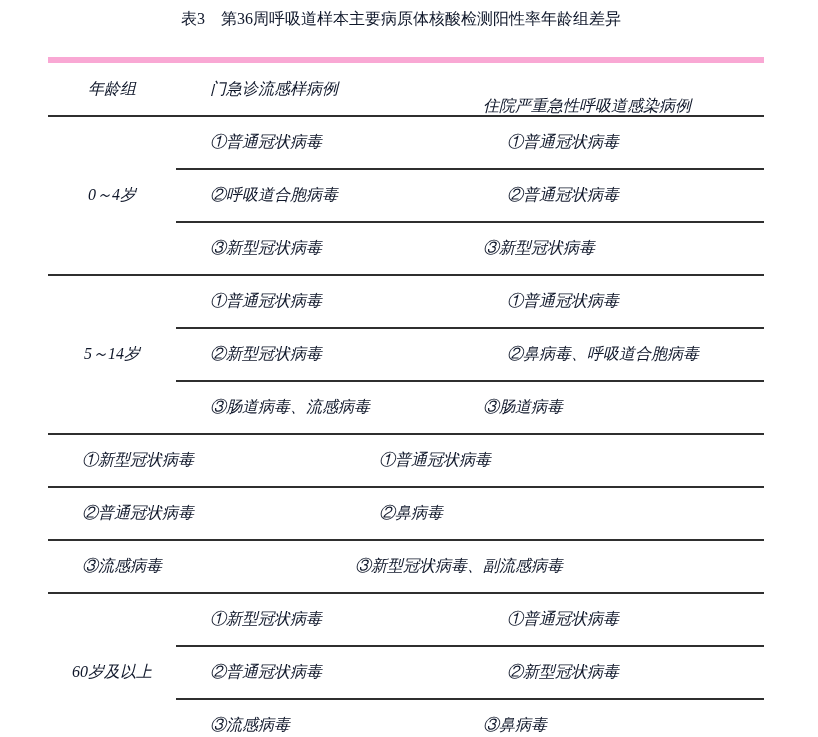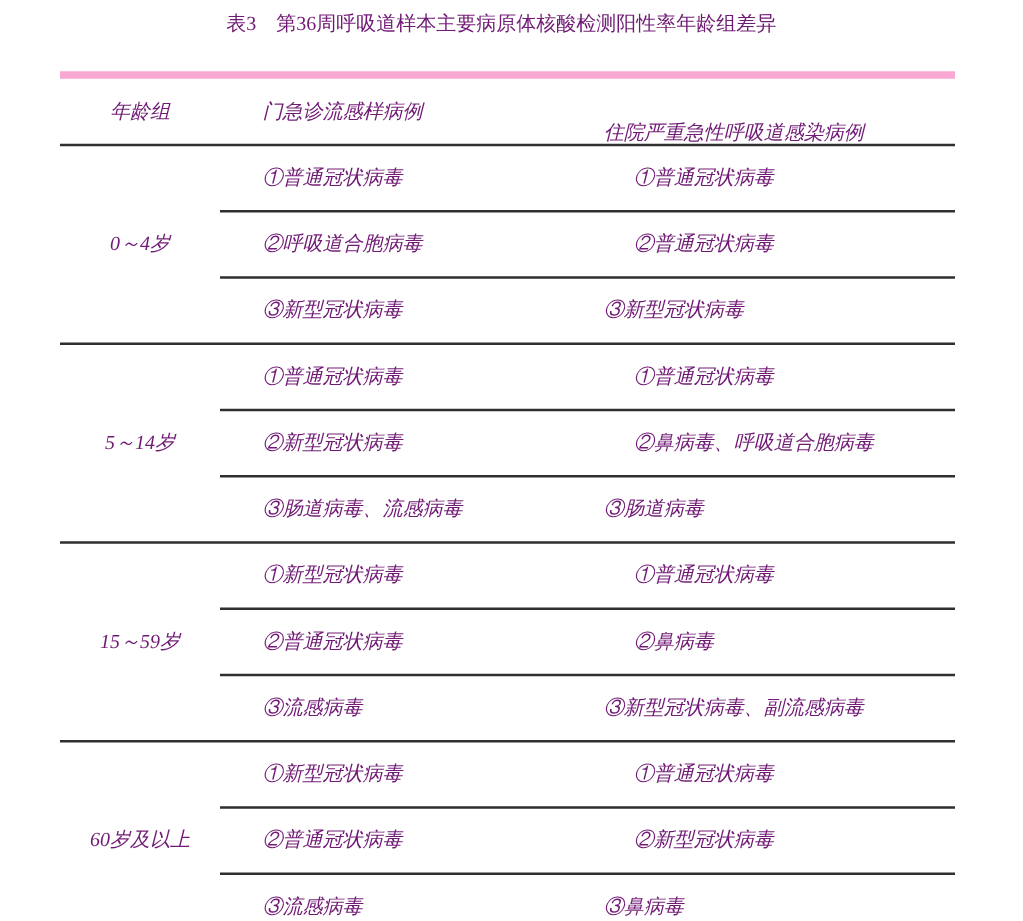--- a/index.html
+++ b/index.html
@@ -2,21 +2,21 @@
 <html><head>
 <meta charset="utf-8">
 <style>
   * { margin: 0; padding: 0; box-sizing: content-box; }
   html, body { background: #ffffff; }
   .page {
     position: relative;
     width: 802px;
     height: 737px;
     background: #ffffff;
-    color: #701a75;
+    color: #0f172a;
     font-family: "Liberation Serif", serif;
     font-size: 16px;
     overflow: hidden;
   }
   .title {
     position: absolute;
     top: 9px;
     left: 0;
     right: 0;
     text-align: center;
@@ -129,21 +129,20 @@
           <div class="c3">②鼻病毒、呼吸道合胞病毒</div>
         </div>
         <div class="subrow">
           <div class="c2">③肠道病毒、流感病毒</div>
           <div class="c3">③肠道病毒</div>
         </div>
       </div>
     </div>
 
     <div class="group">
-      <div class="age">15～59岁</div>
       <div class="rows">
         <div class="subrow">
           <div class="c2">①新型冠状病毒</div>
           <div class="c3">①普通冠状病毒</div>
         </div>
         <div class="subrow">
           <div class="c2">②普通冠状病毒</div>
           <div class="c3">②鼻病毒</div>
         </div>
         <div class="subrow">

